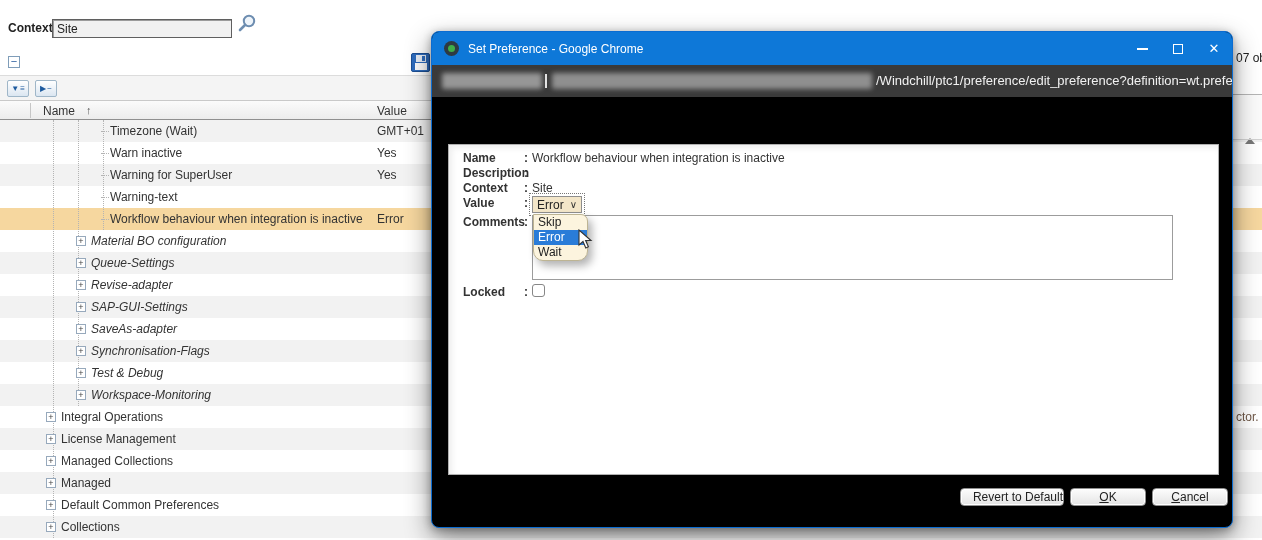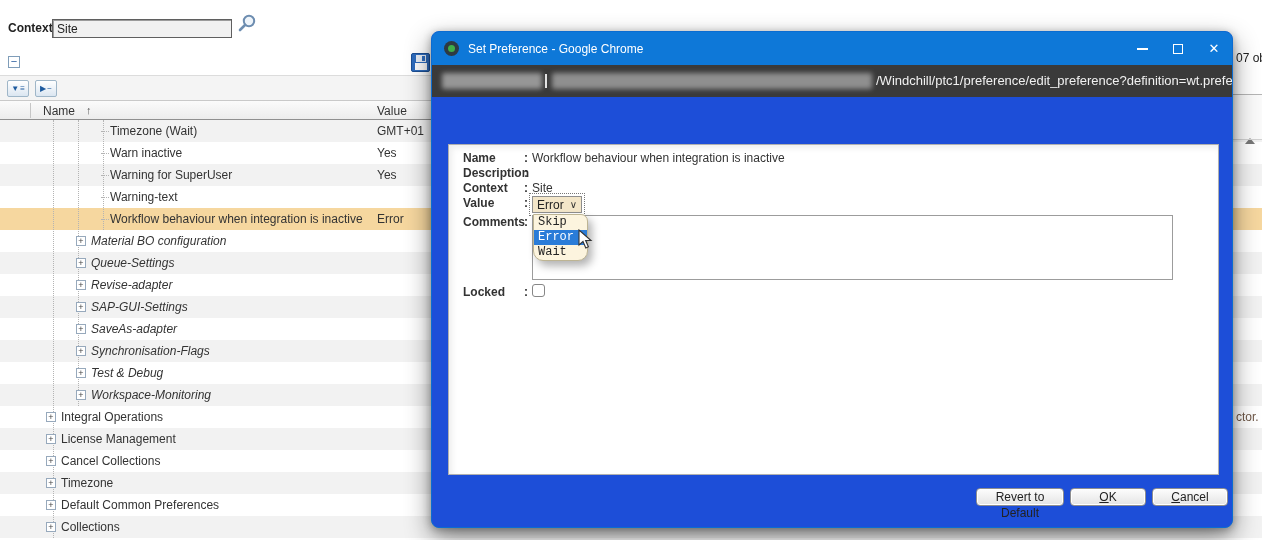--- a/index.html
+++ b/index.html
@@ -65,21 +65,21 @@
   .rp-line1 { position:absolute; left:0; top:94px; width:29px; border-top:1px solid #b5b5b5; }
   .rp-band { position:absolute; left:0; top:95px; width:29px; height:44px; background:#fafafa; }
   .rp-line2 { position:absolute; left:0; top:139px; width:29px; border-top:1px solid #d2d2d2; }
   .sort-icon { position:absolute; left:12px; top:121px; }
   .sort-icon .tri { width:0; height:0; border-left:5px solid transparent; border-right:5px solid transparent;
                     border-bottom:6px solid #777; }
   .sort-icon .bar { width:11px; height:2px; background:#777; margin-top:2px; }
   .rp-ctor { position:absolute; left:1236px; top:410px; font-size:12px; color:#6e5747; z-index:4; }
 
   
-  .popup { position:absolute; left:431px; top:31px; width:802px; height:497px; background:#1d4ed8;
+  .popup { position:absolute; left:431px; top:31px; width:802px; height:497px; background:#000000;
            border:1px solid var(--window-border,#0b6cd1); border-radius:8px; overflow:hidden;
            box-shadow:0 10px 26px rgba(0,0,0,.45), 0 2px 8px rgba(0,0,0,.3); z-index:10;padding-left:44px; }
   .titlebar { position:absolute; left:0; top:0; width:100%; height:33px; background:var(--titlebar,#0e78d8);
               display:flex; align-items:center; }
   .favicon { width:15px; height:15px; border-radius:50%; background:#2e3a42; margin-left:12px; position:relative; }
   .favicon i { position:absolute; left:4px; top:4px; width:7px; height:7px; border-radius:50%; background:#3fae49; display:block; }
   .win-title { margin-left:9px; color:#fff; font-size:12px; flex:1; }
   .win-btn { width:36px; height:100%; display:flex; align-items:center; justify-content:center; color:#fff; }
   .min-bar { width:11px; height:2px; background:#fff; }
   .max-box { width:10px; height:10px; border:1px solid #fff; }
@@ -109,34 +109,34 @@
   .val-select { position:absolute; left:83px; top:51px; height:17px; padding:0 4px;
                 background:#f3e6c9; border:1px solid #8e8e8e; outline:1px dotted #777; outline-offset:2px;
                 display:flex; align-items:center; gap:6px; font-size:12px; color:#222; }
   .sel-chevron { font-size:10px; color:#333; }
 
   .comments-box { position:absolute; left:83px; top:70px; width:641px; height:65px; background:#fff;
                   border:1px solid #9c9c9c; resize:none; font-family:inherit; font-size:12px; }
 
   .dropdown { position:absolute; left:84px; top:69px; width:55px; background:#fcf4de;
               border:1px solid #bdb493; border-radius:0 7px 10px 10px; overflow:hidden;
-              box-shadow:4px 5px 9px rgba(0,0,0,.3); z-index:6;font-family:Liberation Mono, monospace; }
+              box-shadow:4px 5px 9px rgba(0,0,0,.3); z-index:6; }
   .dd-item { height:15px; line-height:15px; font-size:12px; color:#222; padding-left:4px; }
   .dd-item.selected { background:var(--option-highlight,#2a7cd8); color:#fff; }
   .cursor { position:absolute; left:129px; top:84px; z-index:7; }
 
   .checkbox { position:absolute; left:83px; top:139px; width:13px; height:13px; background:#fff;
               border:1px solid #878787; border-radius:3px; }
 
   .btn-row { position:absolute; top:456px; right:4px; display:flex; gap:6px; }
   .btn { height:18px; border:1px solid #8f8f8f; border-radius:4px; background:linear-gradient(#fdfdfd,#e4e4e4);
          box-shadow:inset 0 0 0 1px #fff; font-size:12px; color:#222; text-align:center; font-family:inherit; }
   .btn span { display:block; line-height:16px; }
   .btn.accel span::first-letter { text-decoration:underline; }
-  .btn.w-revert { width:88px; } .btn.w-ok { width:76px; } .btn.w-cancel { width:76px; }
+  .btn.w-revert { width:104px;text-align:right; } .btn.w-ok { width:76px; } .btn.w-cancel { width:76px; }
 </style>
 </head>
 <body>
 
 <div id="screen">
 
   <span class="ctx-label">Context</span>
   <input class="ctx-input" readonly="" value="Site" style="">
   <span class="mag">
     <svg width="20" height="20" viewBox="0 0 20 20">
@@ -258,27 +258,27 @@
   </div>
       <div class="trow lvl-top alt">
     <span class="expand-icon">+</span>
 
     <span class="row-name">License Management</span>
     <span class="row-value"></span>
   </div>
       <div class="trow lvl-top">
     <span class="expand-icon">+</span>
 
-    <span class="row-name">Cancel Collections</span>
+    <span class="row-name">Managed Collections</span>
     <span class="row-value"></span>
   </div>
       <div class="trow lvl-top alt">
     <span class="expand-icon">+</span>
 
-    <span class="row-name">Timezone</span>
+    <span class="row-name">Managed</span>
     <span class="row-value"></span>
   </div>
       <div class="trow lvl-top">
     <span class="expand-icon">+</span>
 
     <span class="row-name">Default Common Preferences</span>
     <span class="row-value"></span>
   </div>
       <div class="trow lvl-top alt">
     <span class="expand-icon">+</span>

